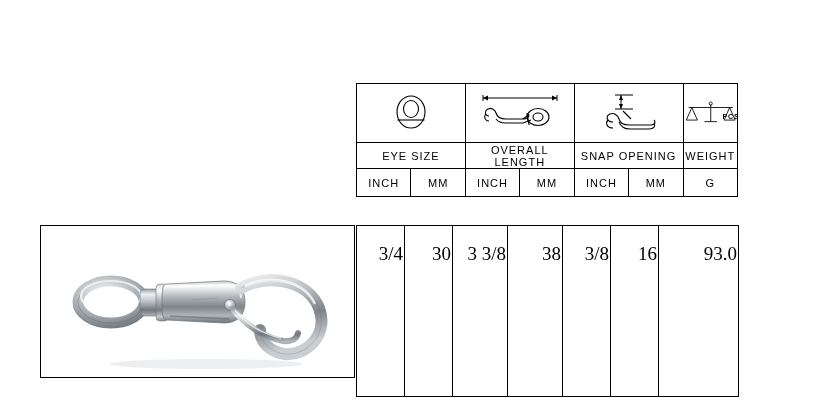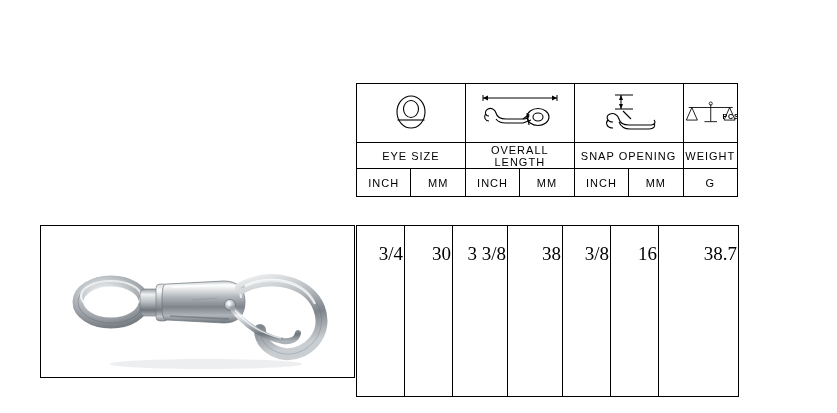--- a/index.html
+++ b/index.html
@@ -213,21 +213,21 @@
       <col style="width:80px">
     </colgroup>
     <tbody>
       <tr>
         <td>3/4</td>
         <td>30</td>
         <td>3 3/8</td>
         <td>38</td>
         <td>3/8</td>
         <td>16</td>
-        <td>38.7</td>
+        <td>93.0</td>
       </tr>
     </tbody>
   </table>
 
   <div class="product-box">
     <svg class="product-img" viewBox="0 0 315 153" aria-hidden="true">
       <defs>
         <linearGradient id="gMetalV" x1="0" y1="0" x2="0" y2="1">
           <stop offset="0%" stop-color="#d7dadd"></stop>
           <stop offset="18%" stop-color="#fbfcfc"></stop>

